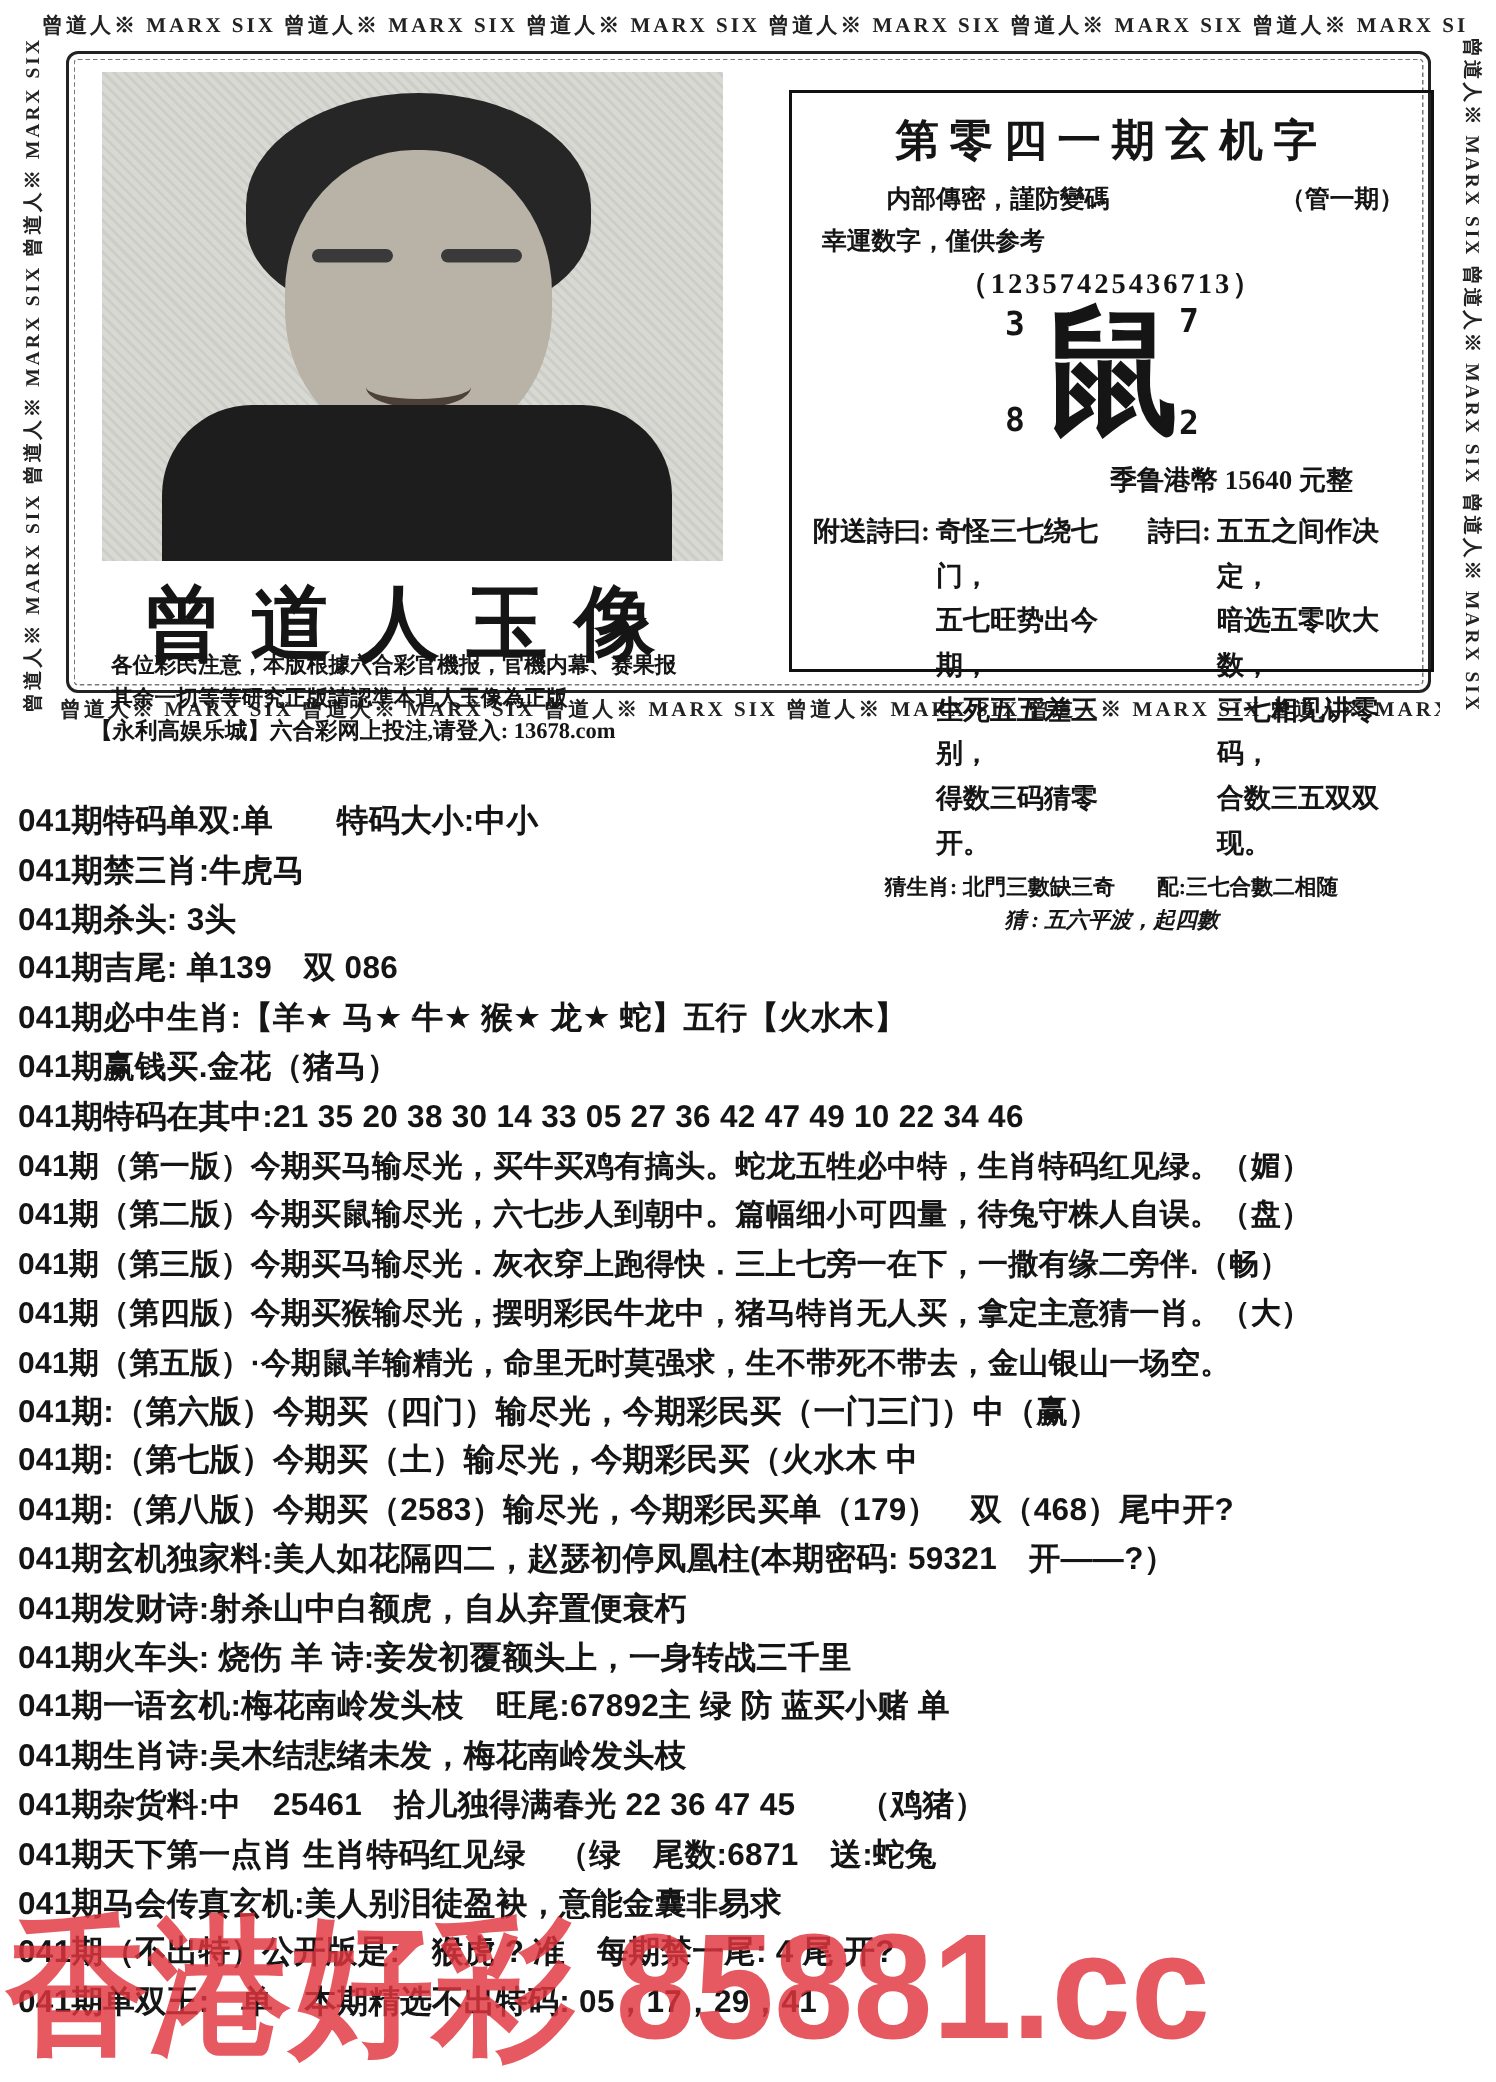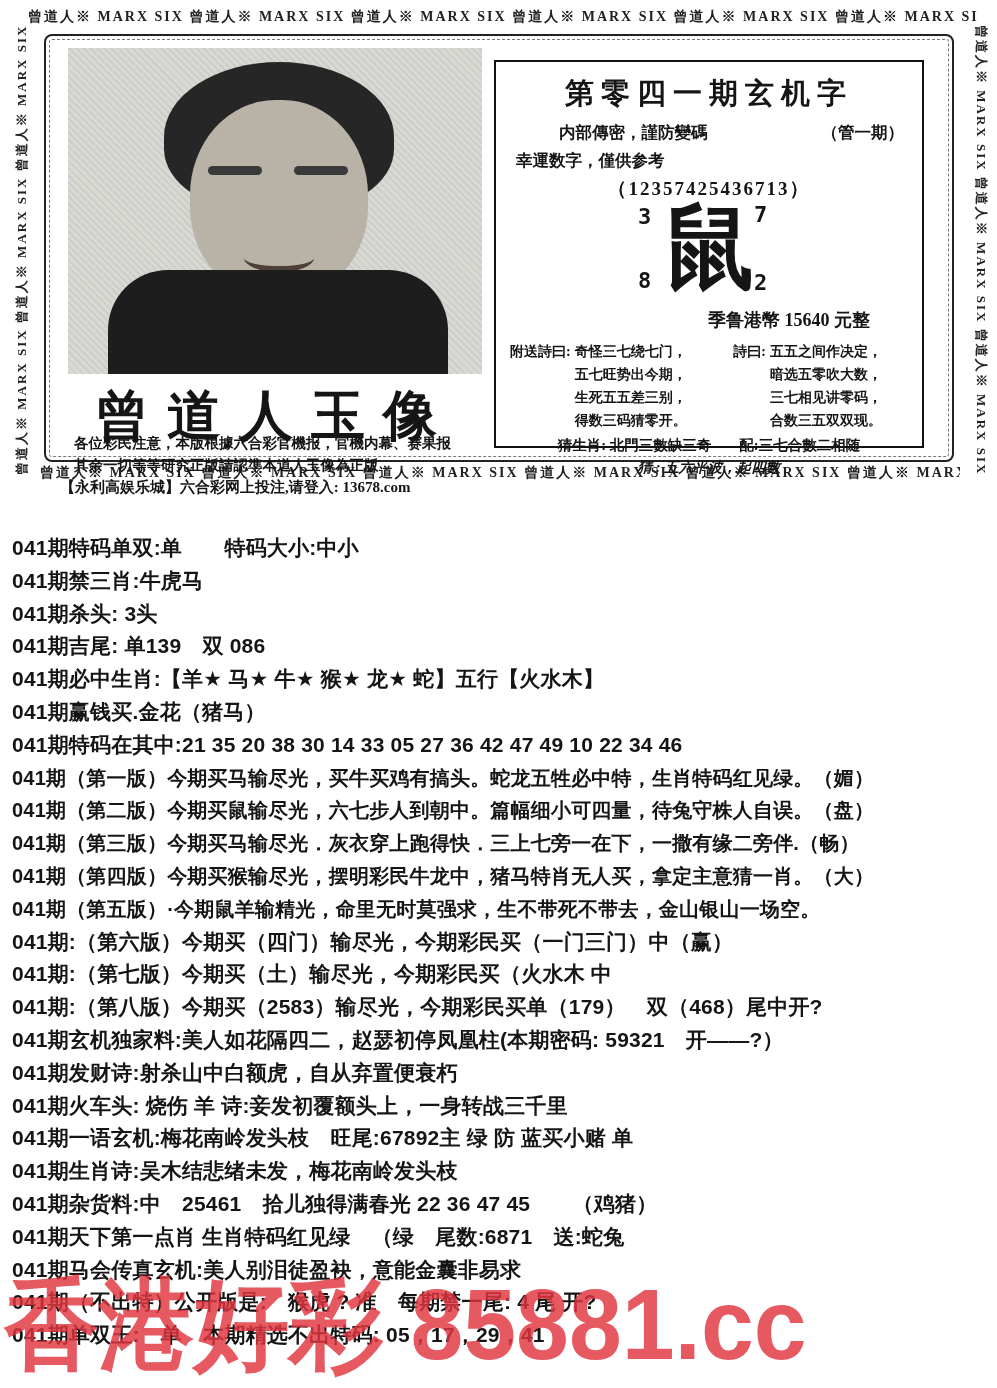--- a/index.html
+++ b/index.html
@@ -36,33 +36,33 @@
      border-radius:60px 60px 0 0;}
   .caption{position:absolute;left:22px;top:344px;width:414px;text-align:center;font-size:54px;font-weight:bold;
      letter-spacing:18px;font-family:"Liberation Serif","DejaVu Serif",serif;}
   .notice{position:absolute;left:28px;width:430px;font-size:14.5px;font-weight:bold;
      font-family:"Liberation Serif","DejaVu Serif",serif;}
   .notice-1{top:398px;} .notice-2{top:420px;}
   .website{position:absolute;left:14px;top:442px;width:470px;font-size:15px;font-weight:bold;
      font-family:"Liberation Serif","DejaVu Serif",serif;}
 
   
-  .mystery-box{position:absolute;left:448px;top:24px;width:426px;height:384px;border:2px solid #111;
+  .mystery-box{position:absolute;left:480px;top:24px;width:426px;height:384px;border:2px solid #111;
      font-family:"Liberation Serif","DejaVu Serif",serif;}
   .m-title{margin-top:12px;text-align:center;font-size:29px;font-weight:bold;letter-spacing:7px;}
   .m-line1{display:flex;justify-content:space-between;padding:8px 18px 0 22px;font-size:16.5px;font-weight:bold;margin-left:41px;}
   .m-line2{padding:6px 0 0 20px;font-size:16.5px;font-weight:bold;}
   .m-code{text-align:center;font-size:19px;font-weight:bold;letter-spacing:2px;padding-top:4px;}
   .zodiac{position:relative;height:104px;}
   .z-char{position:absolute;left:0;right:0;top:-6px;text-align:center;font-size:92px;line-height:104px;
      font-weight:bold;font-family:"Liberation Serif","DejaVu Serif",serif;}
   .z-num{position:absolute;font-size:22px;font-weight:bold;font-family:"DejaVu Sans Mono",monospace;}
   .z-tl{left:142px;top:2px;} .z-tr{left:258px;top:0px;} .z-bl{left:142px;top:66px;} .z-br{left:258px;top:68px;}
   .m-amount{text-align:right;padding:2px 52px 0 0;font-size:18px;font-weight:bold;}
-  .m-poems{display:flex;padding:8px 6px 0 14px;font-size:14px;font-weight:bold;line-height:1.65;}
+  .m-poems{display:flex;padding:8px 6px 0 14px;font-size:18px;font-weight:bold;line-height:1.65;}
   .m-poem{display:flex;}
   .m-poem .label{white-space:nowrap;margin-right:4px;}
   .m-poem-left{width:55%;} .m-poem-right{width:45%;}
   .m-guess-row{display:flex;justify-content:center;gap:28px;font-size:14.5px;font-weight:bold;padding-top:4px;}
   .m-guess2{text-align:center;font-size:14.5px;font-weight:bold;padding-top:3px;font-style:italic;}
 
   
   .body-lines{position:absolute;left:12px;top:532px;width:980px;}
   .tip-line{font-size:21px;font-weight:600;line-height:32.8px;white-space:nowrap;letter-spacing:0.2px;}
   .tip-line.sm-tail{font-size:20px;}

